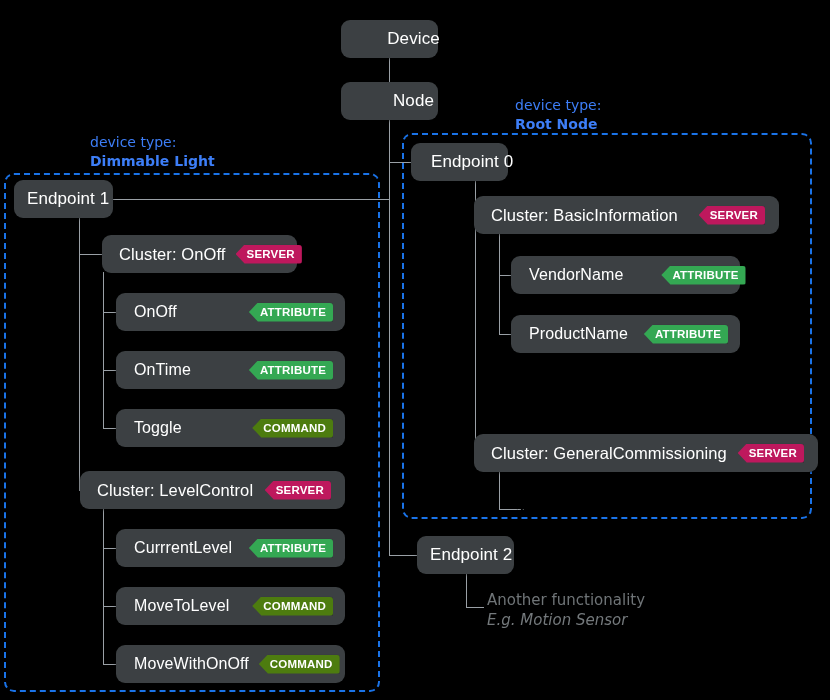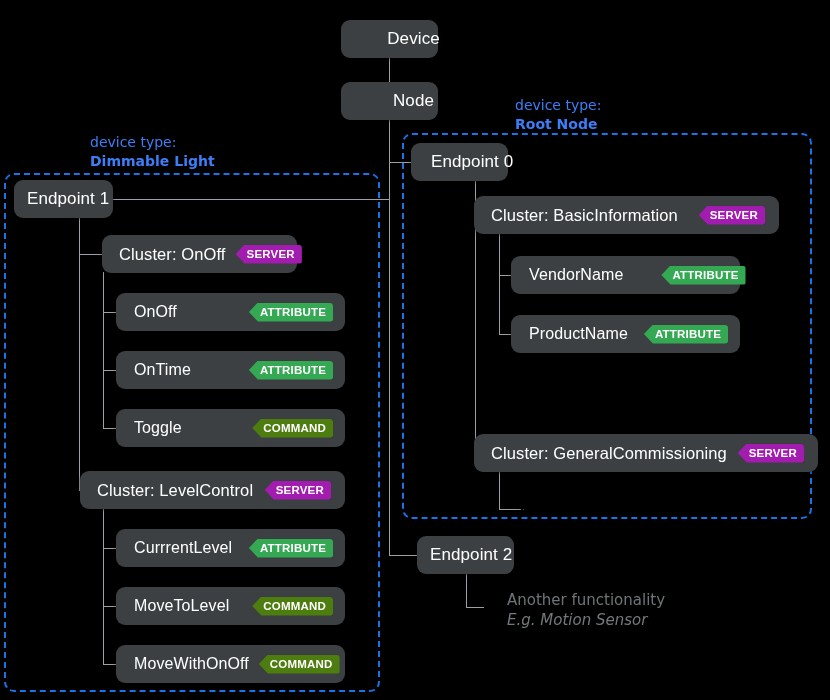--- a/index.html
+++ b/index.html
@@ -90,21 +90,21 @@
     font-weight: 700;
     letter-spacing: 0.2px;
     color: #ffffff;
     white-space: nowrap;
     border-radius: 0 3px 3px 0;
     -webkit-clip-path: polygon(9px 0, 100% 0, 100% 100%, 9px 100%, 0 50%);
     clip-path: polygon(9px 0, 100% 0, 100% 100%, 9px 100%, 0 50%);
     margin-left: 10px;
     filter: drop-shadow(1px 1px 1px rgba(0,0,0,0.5));
   }
-  .badge.server    { background: #a21caf; }
+  .badge.server    { background: #be185d; }
   .badge.attribute { background: #34a853; }
   .badge.command   { background: #4d7c0f; }
 
   
   .group {
     position: absolute;
     box-sizing: border-box;
     border: 2px dashed #1a73e8;
     border-radius: 10px;
     background: transparent;
@@ -299,18 +299,18 @@
 
   <div class="node cluster" style="left:474px; top:434px; width:344px; height:38px;">
     <span class="label">Cluster: GeneralCommissioning</span>
     <span class="badge server">SERVER</span>
   </div>
 
   <div class="node endpoint" style="left:417px; top:536px; width:97px; height:38px;">
     <span class="label">Endpoint 2</span>
   </div>
 
-  <div class="annotation" style="left:487px; top:590px;margin-left:20px;">
+  <div class="annotation" style="left:487px; top:590px;">
     <span class="ann1">Another functionality</span>
     <span class="ann2">E.g. Motion Sensor</span>
   </div>
 
 </div>
 
 </body></html>

